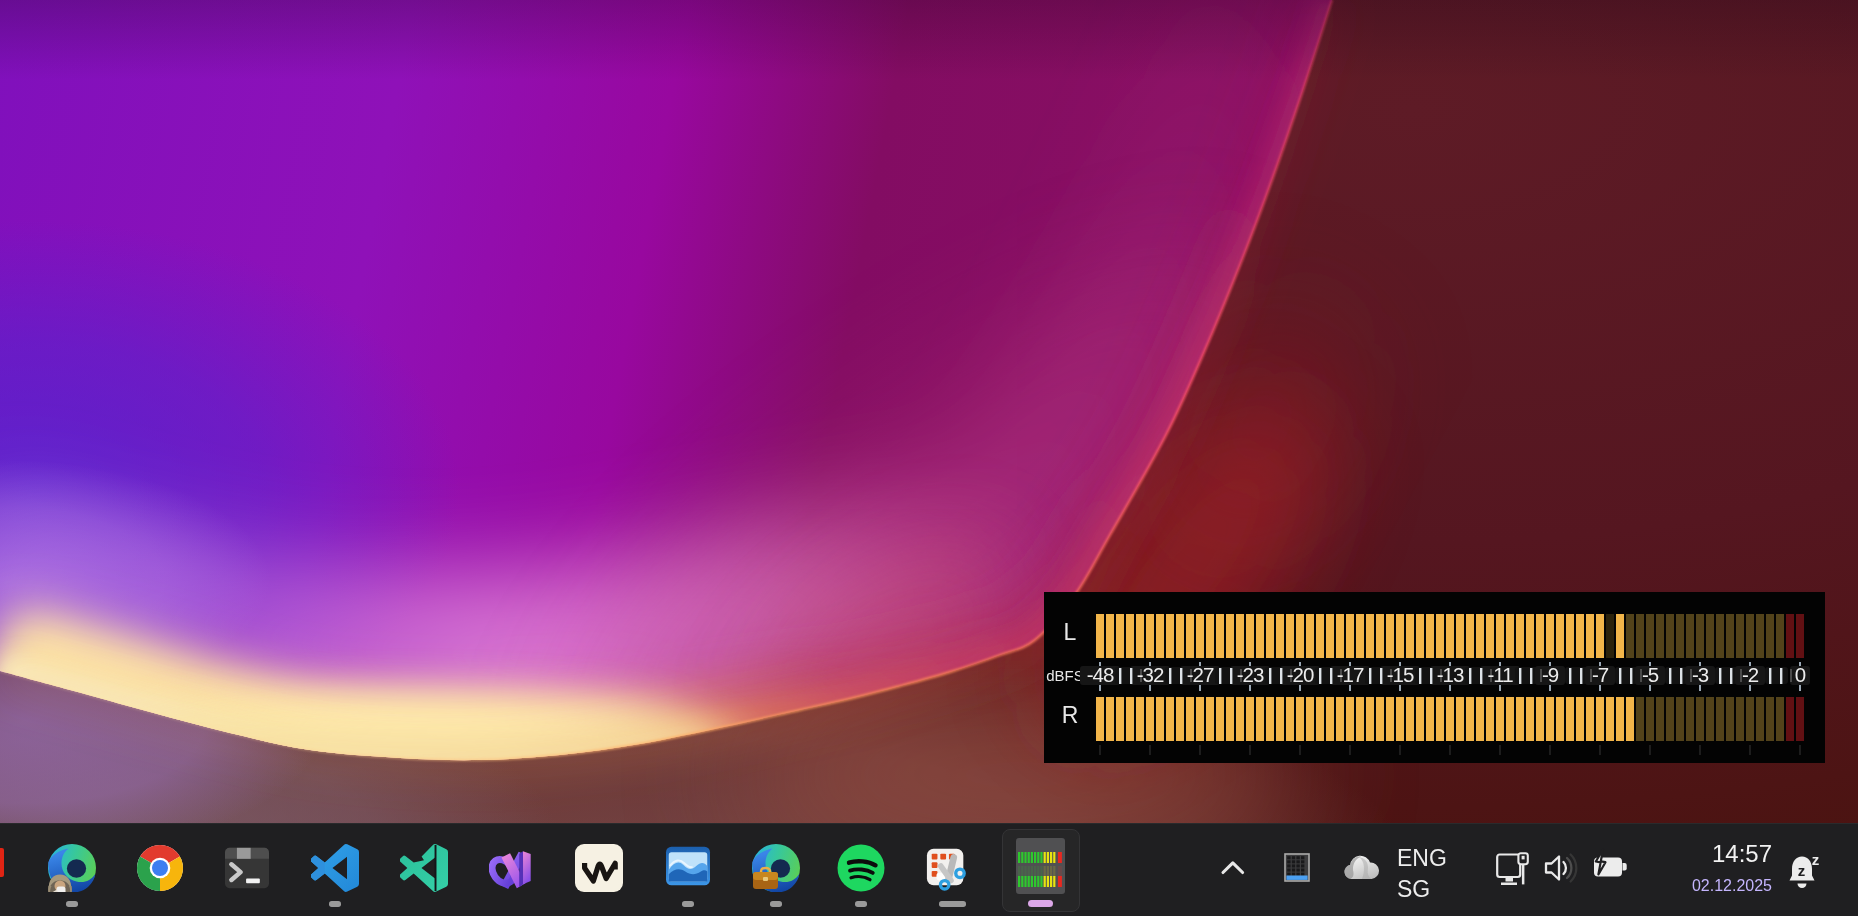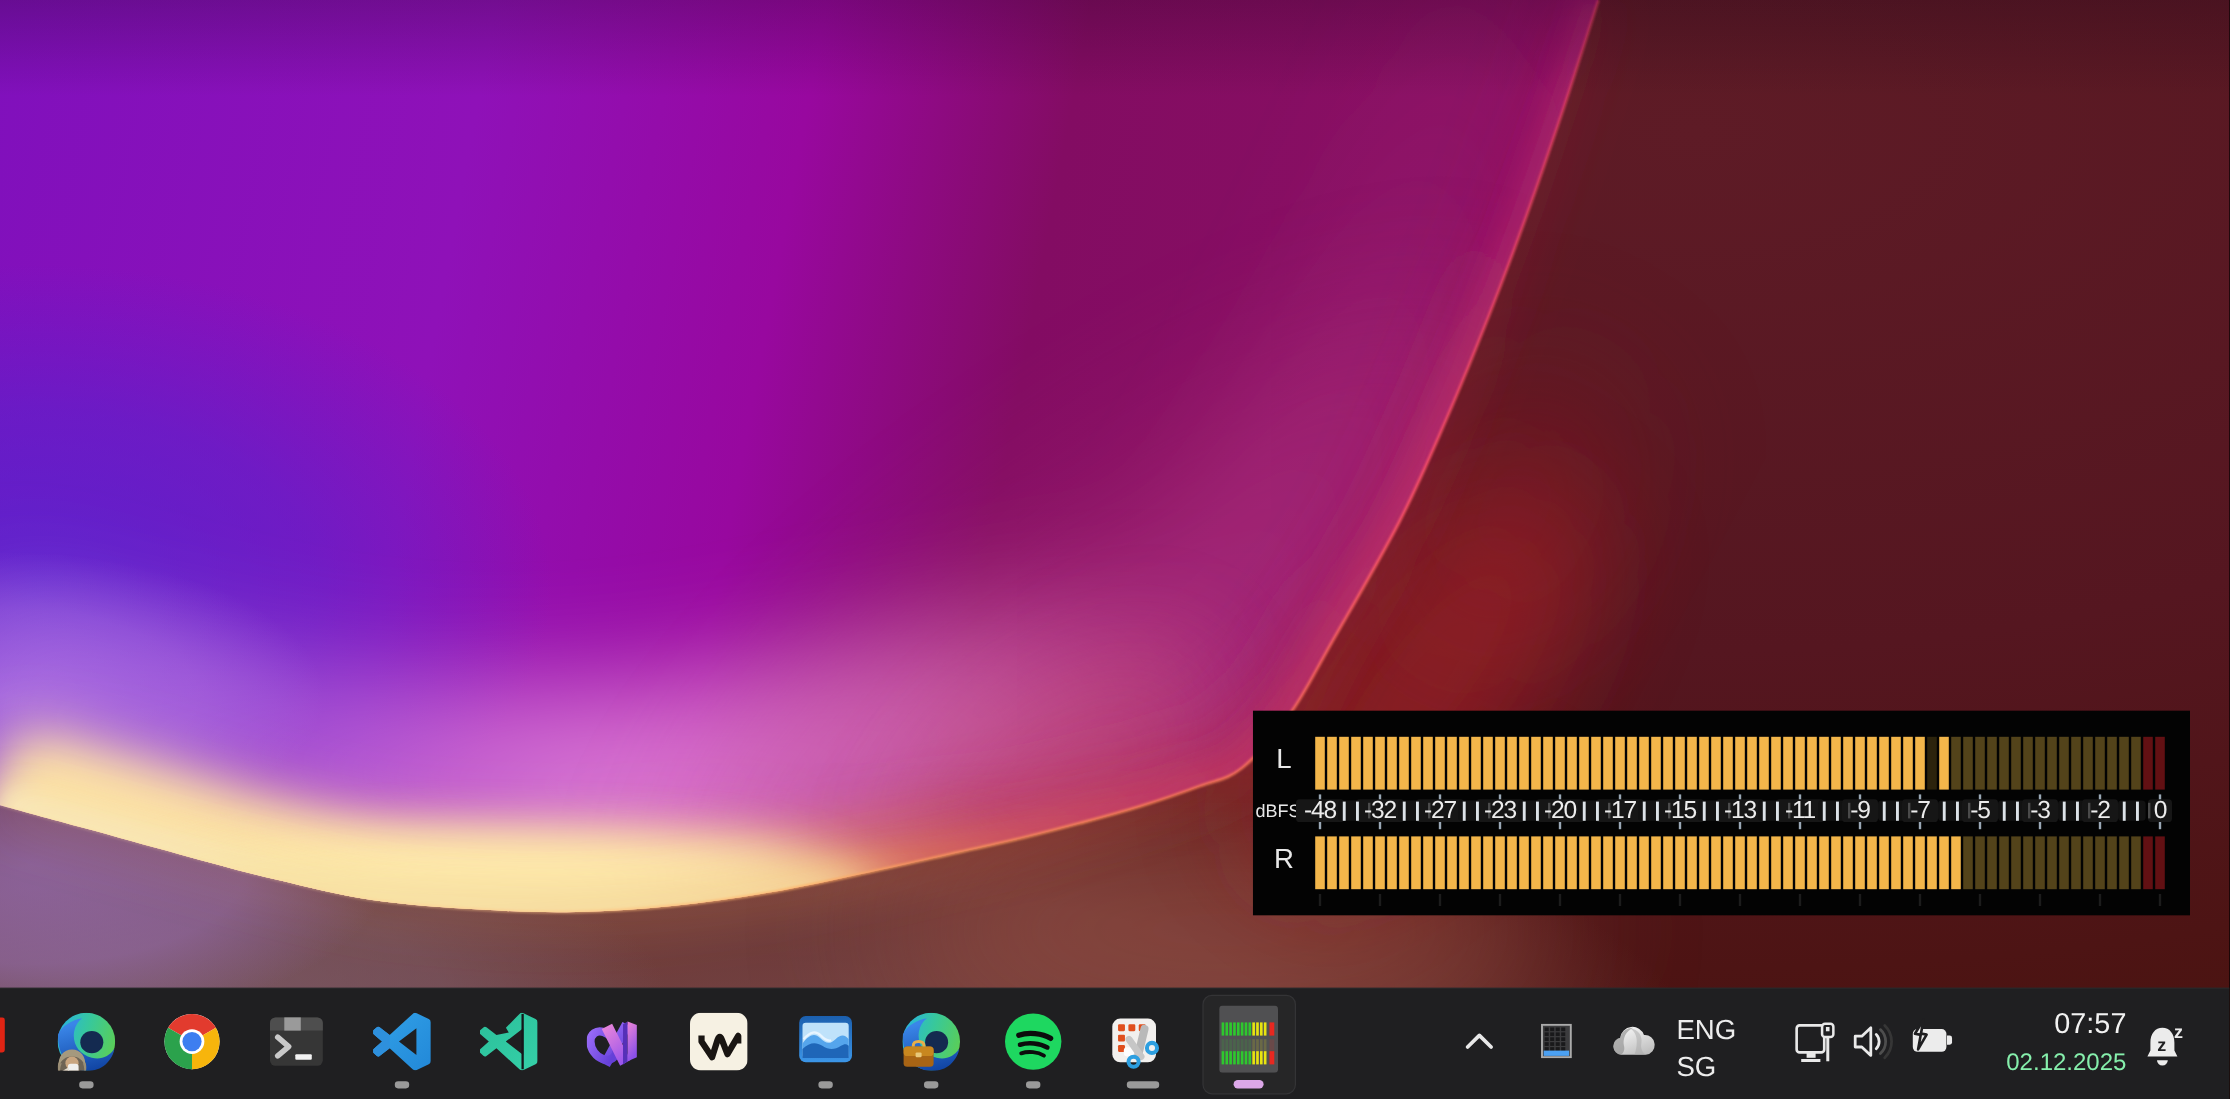--- a/index.html
+++ b/index.html
@@ -682,21 +682,21 @@
 <path d="M 4,11.5 L 9.5,11.5 L 17,4.5 L 17,27.5 L 9.5,20.5 L 4,20.5 Z" stroke="#eaeaea" stroke-width="2.3" fill="none" stroke-linejoin="round"></path>
 <path d="M 21.5,10 A 8.6,8.6 0 0 1 21.5,22" stroke="#eaeaea" stroke-width="2.3" fill="none" stroke-linecap="round"></path>
 <path d="M 25,6 A 13.6,13.6 0 0 1 25,26" stroke="#4e4e4e" stroke-width="2.3" fill="none" stroke-linecap="round"></path>
 <path d="M 28.6,2.5 A 18.8,18.8 0 0 1 28.6,29.5" stroke="#363636" stroke-width="2.3" fill="none" stroke-linecap="round"></path>
 </svg>
     <svg style="position:absolute;left:1590px;top:847px" width="38" height="34" viewBox="0 0 38 34">
 <rect x="4" y="10.5" width="28" height="19" rx="4" fill="#ececec"></rect>
 <path d="M 32.5,16 h 2.2 a 2,2 0 0 1 2,2 v 3.6 a 2,2 0 0 1 -2,2 h -2.2 z" fill="#ececec"></path>
 <path d="M 13,2.5 L 5.8,14.5 L 10.6,15.4 L 8.4,27.5 L 15.5,15.2 L 10.8,14.3 Z" fill="#ececec" stroke="#1f1f21" stroke-width="2.2" stroke-linejoin="round"></path>
 </svg>
-    <div style="position:absolute;left:1672px;top:841px;width:100px;text-align:right;font-size:24px;color:#f2f2f2;line-height:25px">07:57</div>
-<div style="position:absolute;left:1652px;top:873px;width:120px;text-align:right;font-size:20px;color:#86efac;line-height:26px">02.12.2025</div>
+    <div style="position:absolute;left:1672px;top:841px;width:100px;text-align:right;font-size:24px;color:#f2f2f2;line-height:25px">14:57</div>
+<div style="position:absolute;left:1652px;top:873px;width:120px;text-align:right;font-size:16px;color:#c4b5fd;line-height:26px">02.12.2025</div>
     <svg style="position:absolute;left:1786px;top:851px" width="36" height="38" viewBox="0 0 36 38">
 <path d="M 16,5.5 C 10,5.5 6,10.5 6,18 L 6,24.5 L 3.5,29.5 L 28.5,29.5 L 26,24.5 L 26,18 C 26,10.5 22,5.5 16,5.5 Z" fill="#ececec"></path>
 <path d="M 11.5,32.5 a 4.5,4.5 0 0 0 9,0 z" fill="#ececec"></path>
 <text x="15.5" y="24.5" font-family="Liberation Sans" font-size="15" font-weight="bold" fill="#1f1f21" text-anchor="middle">z</text>
 <text x="29.5" y="14" font-family="Liberation Sans" font-size="15" font-weight="bold" fill="#ececec" text-anchor="middle">z</text>
 </svg>
 </div>
 
 </body></html>

